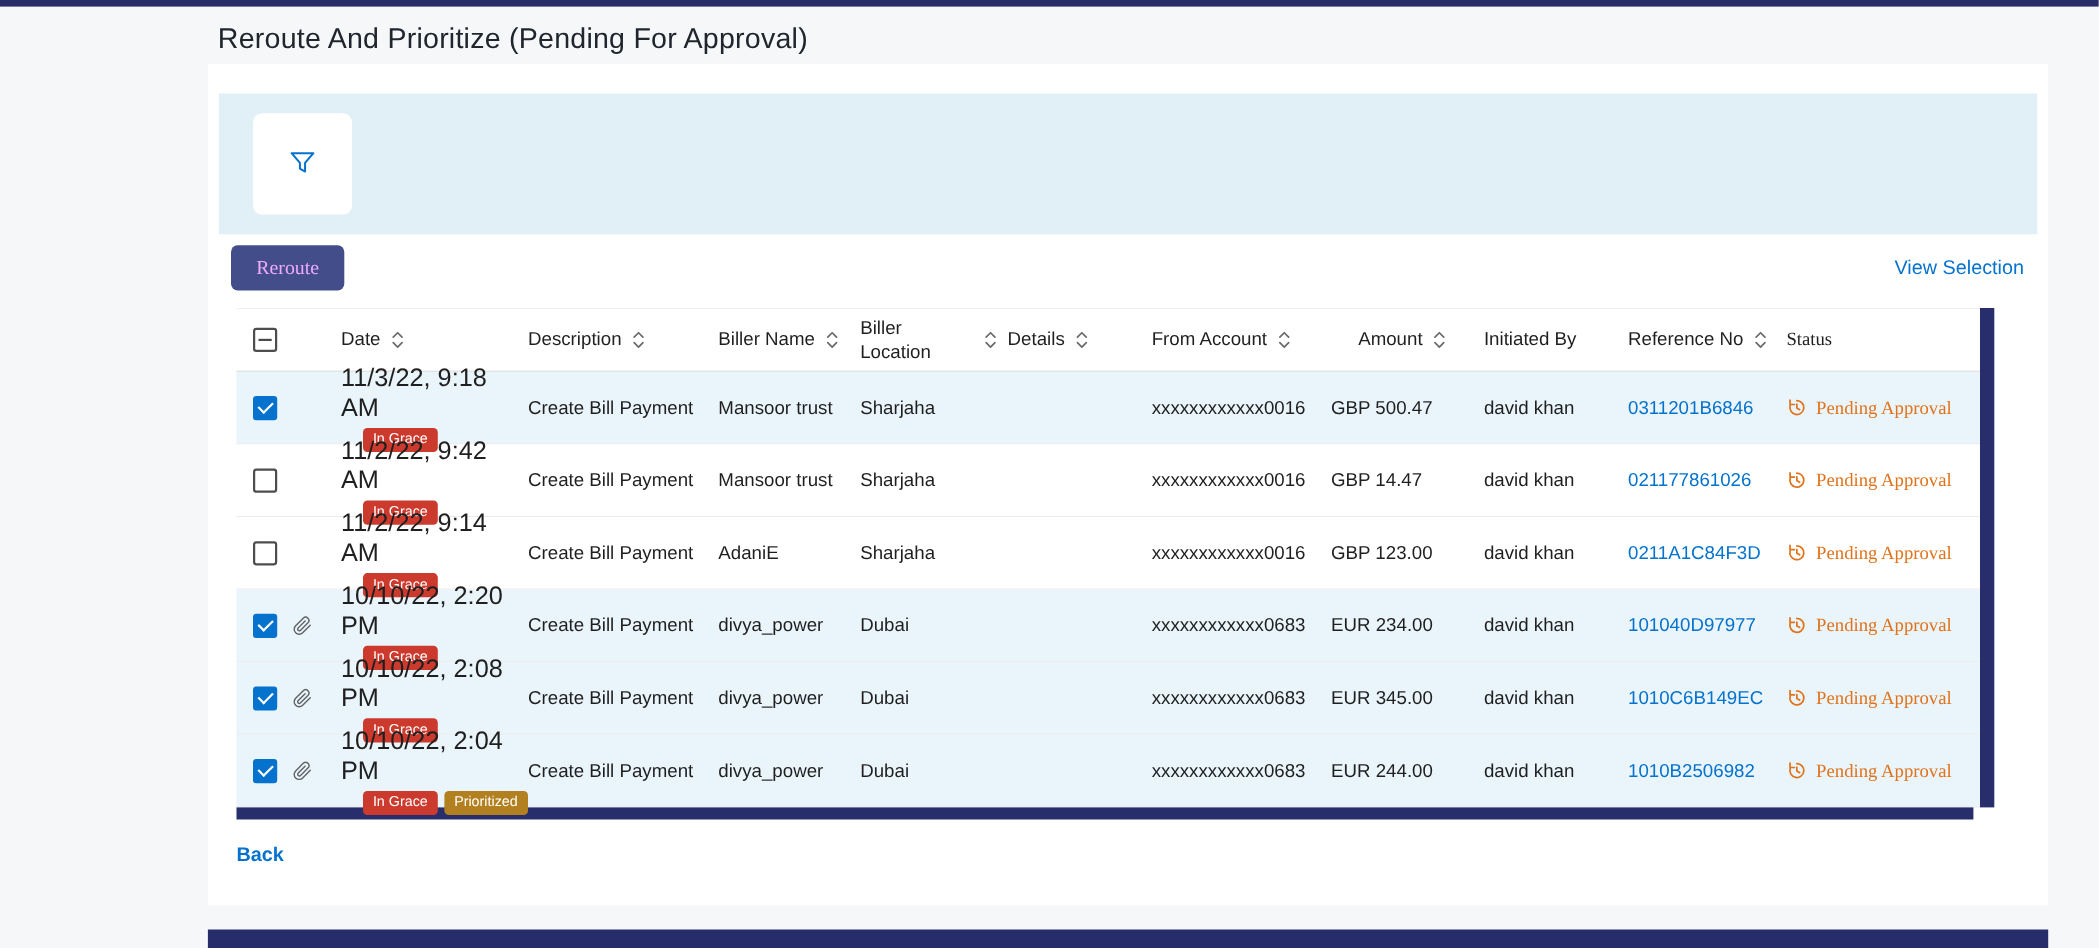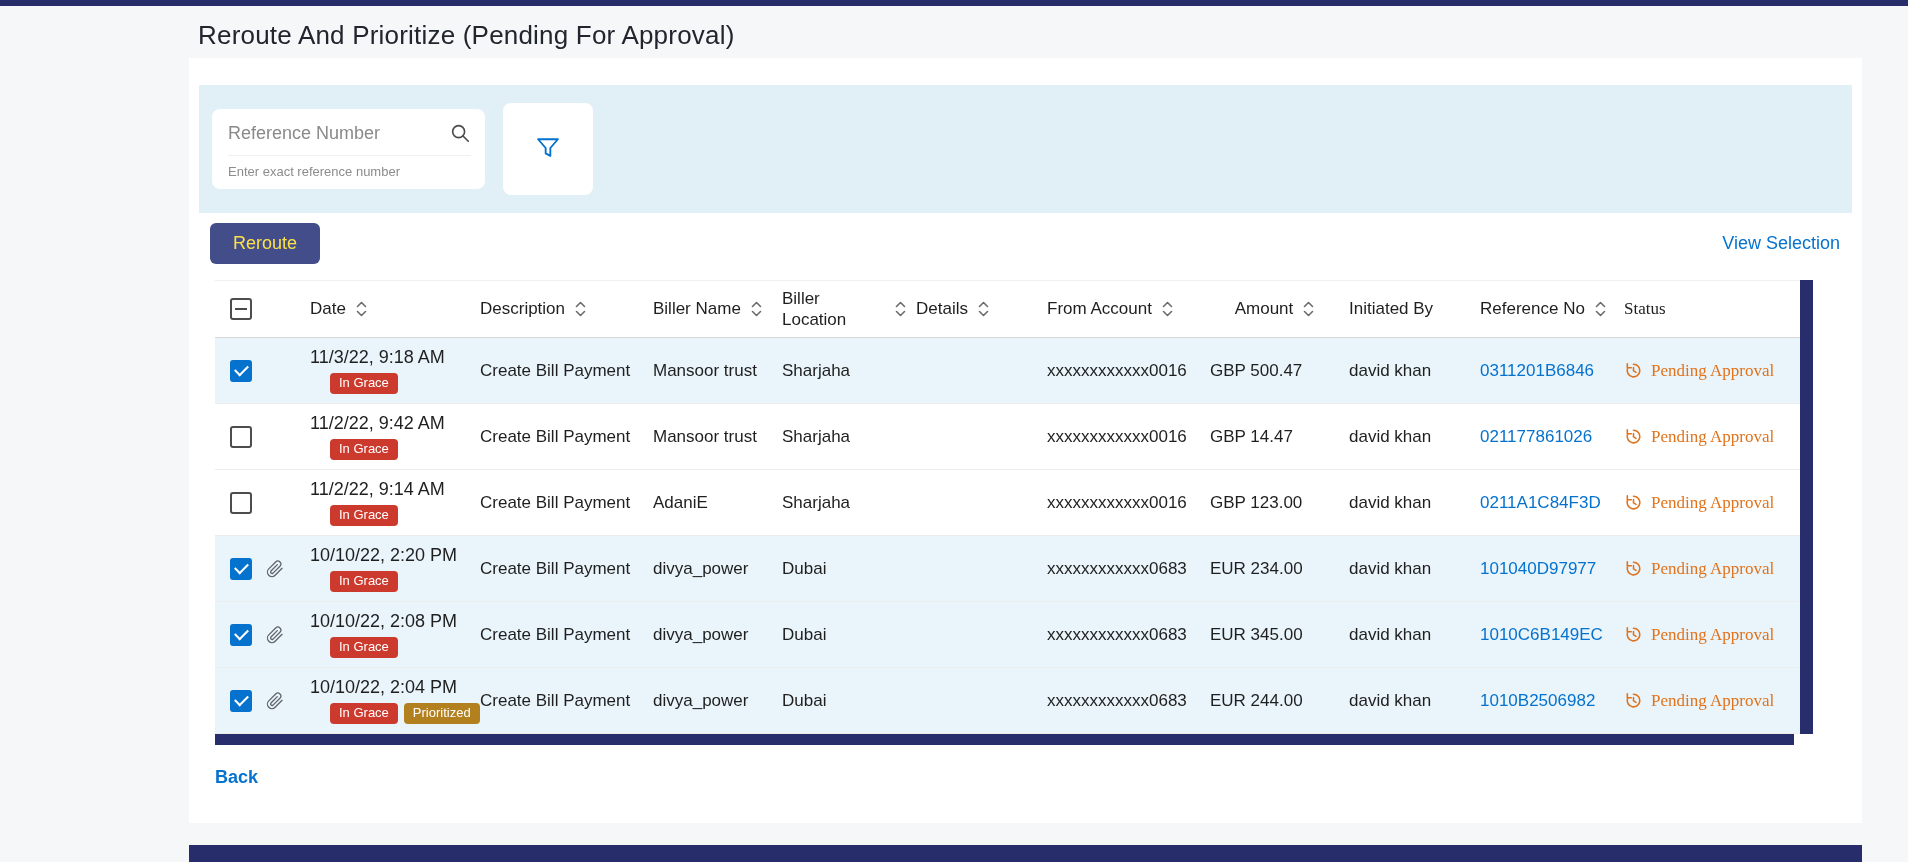--- a/index.html
+++ b/index.html
@@ -45,23 +45,23 @@
   .filter-btn {
     width:90px; height:92px; margin-left:18px; background:#fff; border:none;
     border-radius:8px; display:flex; align-items:center; justify-content:center; cursor:pointer;
   }
   
   .toolbar {
     display:flex; justify-content:space-between; align-items:center;
     margin:10px 22px 0 21px;
   }
   .reroute-btn {
-    background:#434d8a; color:#fde047; border:none; border-radius:6px;
+    background:#434d8a; color:#f0abfc; border:none; border-radius:6px;
     padding:10px 23px; font-size:18px; cursor:pointer;
-    font-family:Liberation Sans, sans-serif;
+    font-family:Liberation Serif, serif;
   }
   .view-selection { color:#0572ce; font-size:18px; cursor:pointer; text-decoration:none; }
   
   .table-wrap { position:relative; margin:16px 49px 0 26px; }
   .table-main { margin-right:13px; }
   .thead {
     display:flex; align-items:center; height:58px;
     border-top:1px solid #f0f0f0; border-bottom:1px solid #d7d7d7; background:#fff;
   }
   .th {
@@ -82,21 +82,21 @@
   .td.col-date { display:flex; flex-direction:column; justify-content:center; align-items:flex-start; }
   .col-desc    { width:173px; }
   .col-biller  { width:129px; }
   .col-loc     { width:134px; }
   .col-details { width:131px; }
   .col-account { width:163px; }
   .col-amount  { width:139px;justify-content:center; }
   .col-initiated { width:131px; }
   .col-ref     { width:144px; }
   .col-status  { flex:1; display:flex; align-items:center; gap:8px; padding-right:4px;font-family:Liberation Serif, serif; }
-  .date-text { font-size:18px; }
+  .date-text { font-size:23px; }
   .badge-list { display:flex; gap:6px; margin-top:5px;margin-left:20px; }
   .badge {
     font-size:13px; color:#fff; padding:3px 9px 4px; border-radius:4px;
     line-height:1.1; white-space:nowrap;
   }
   .ref-link { color:#0572ce; text-decoration:none; cursor:pointer; }
   .status-text { color:#e0731c; font-size:17px; white-space:nowrap; }
   
   .checkbox {
     width:22px; height:22px; border:2px solid #4d4d4d; border-radius:3px;
@@ -128,32 +128,20 @@
 <body>
 
 <div class="topbar"></div>
 
 <h1 class="page-title">Reroute And Prioritize (Pending For Approval)</h1>
 
 <div class="card">
 
   <div class="panel">
     <div class="panel-actions">
-      <div class="search-card">
-        <div class="search-row">
-          <input type="text" placeholder="Reference Number" style="">
-          <span class="search-icon">
-            <svg width="22" height="22" viewBox="0 0 24 24">
-                <circle cx="10.5" cy="10.5" r="6.5" fill="none" stroke="#4a4a4a" stroke-width="1.8"></circle>
-                <line x1="15.3" y1="15.3" x2="21" y2="21" stroke="#4a4a4a" stroke-width="1.8" stroke-linecap="round"></line>
-              </svg>
-          </span>
-        </div>
-        <div class="search-helper">Enter exact reference number</div>
-      </div>
       <button class="filter-btn">
         <span>
           <svg width="28" height="28" viewBox="0 0 24 24">
               <path d="M3.5 4.5h17l-6.5 7.5v6.8l-4-2.2v-4.6L3.5 4.5z" fill="none" stroke="#0572ce" stroke-width="1.6" stroke-linejoin="round"></path>
             </svg>
         </span>
       </button>
     </div>
   </div>
 

